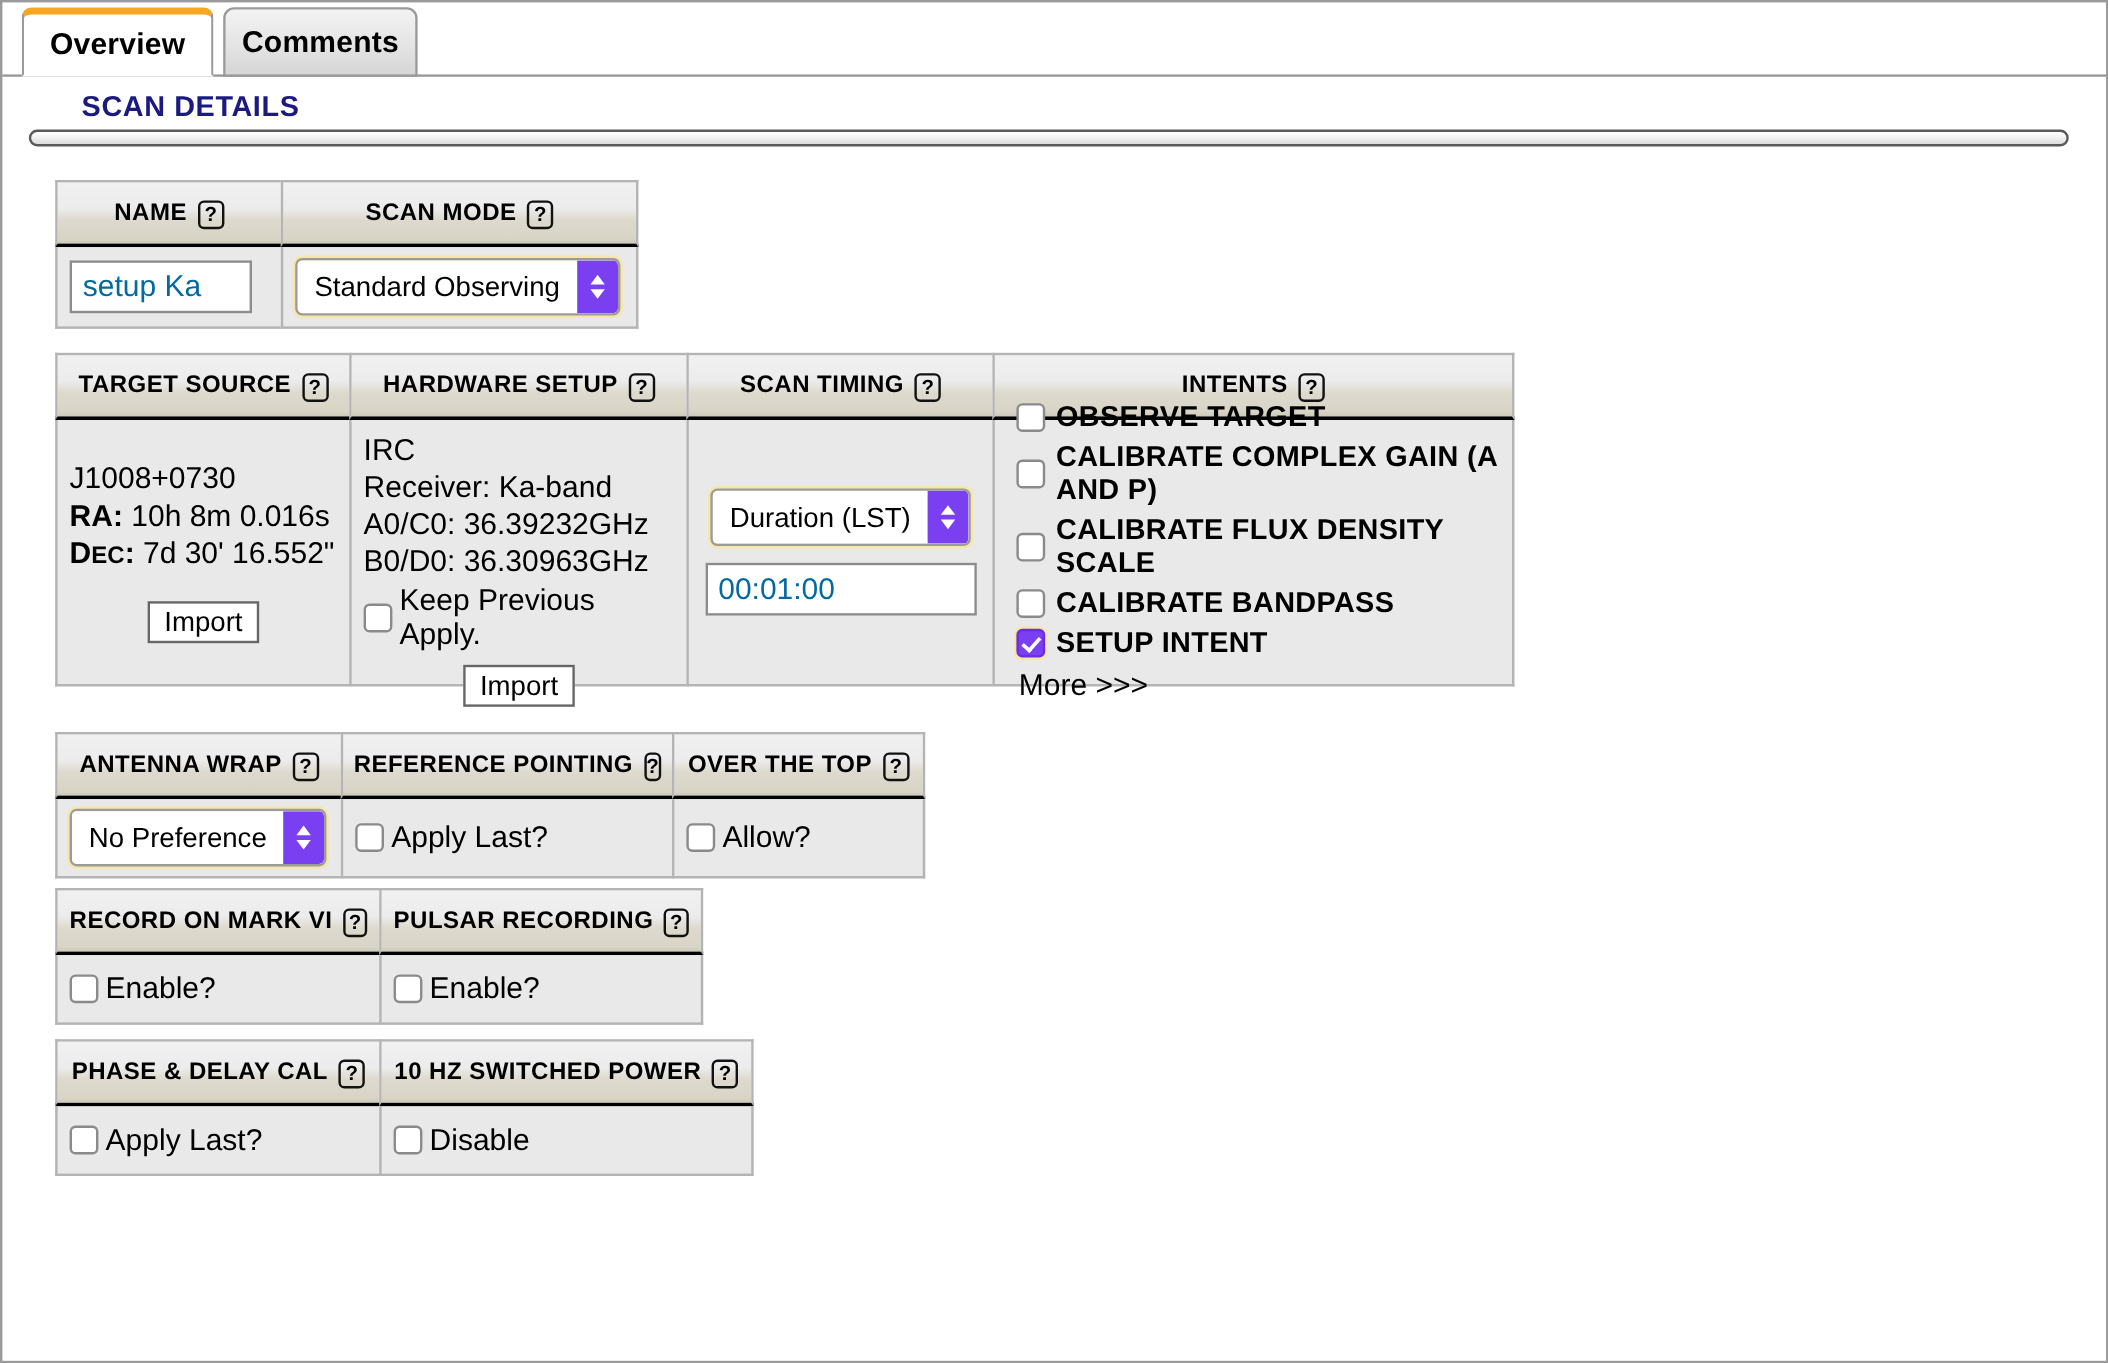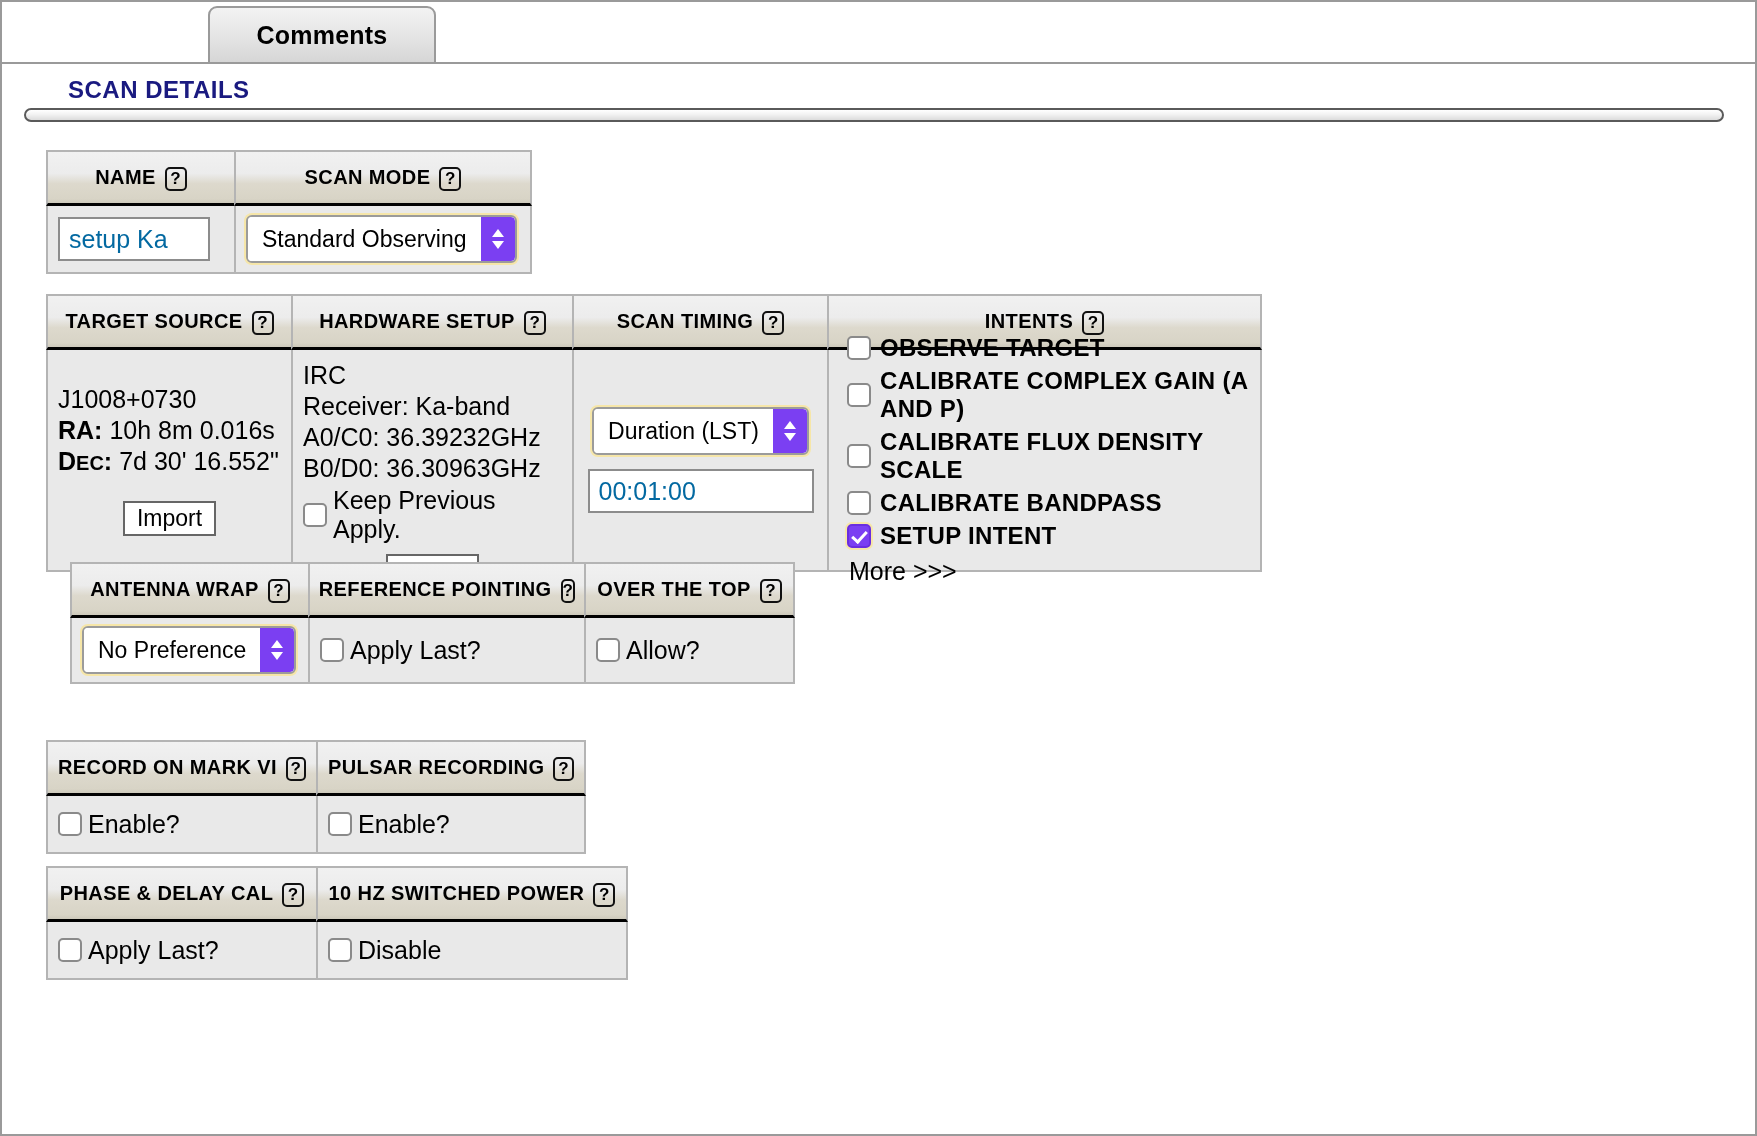--- a/index.html
+++ b/index.html
@@ -57,22 +57,22 @@
   }
   .tab.active {
     left: 16px;
     width: 160px;
     background: #ffffff;
     border-bottom: 2px solid #ffffff;
     border-top: 6px solid #f5a623;
     z-index: 3;
   }
   .tab.inactive {
-    left: 206px;
-    width: 228px;
+    left: 184px;
+    width: 162px;
     background: linear-gradient(to bottom, #f3f3f3 0%, #e4e4e4 55%, #d6d6d6 100%);
     z-index: 2;
   }
 
   
   .section-title {
     position: absolute;
     left: 66px;
     top: 74px;
     font-size: 24px;
@@ -257,20 +257,23 @@
   .mono-line { font-size: 25px; line-height: 31px; white-space: nowrap; }
   .mono-line b { font-weight: bold; }
 </style>
 </head>
 <body>
 
 <div id="page">
 
   <div class="tabstrip">
     <div class="tabstrip-baseline"></div>
+    <div class="tab active">
+      <span>Overview</span>
+    </div>
     <div class="tab inactive">
       <span>Comments</span>
     </div>
   </div>
 
   <div class="section-title">SCAN DETAILS</div>
   <div class="rail"></div>
 
   <div class="panel" style="left:44px; top:148px;">
     <div class="hdr-row">
@@ -383,21 +386,21 @@
         </div>
         <div class="intent-row">
           <span class="cbox checked"></span>
           <span class="intent-label lbl-24">SETUP INTENT</span>
         </div>
         <div class="more">More &gt;&gt;&gt;</div>
       </div>
     </div>
   </div>
 
-  <div class="panel" style="left:44px; top:560px;margin-left:24px;">
+  <div class="panel" style="left:44px; top:608px;">
     <div class="hdr-row">
       <div class="hcell" style="width:238px;">
         <span>ANTENNA WRAP</span>
         <span class="qmark">?</span>
       </div>
       <div class="hcell" style="width:276px;">
         <span>REFERENCE POINTING</span>
         <span class="qmark">?</span>
       </div>
       <div class="hcell" style="width:211px;">

